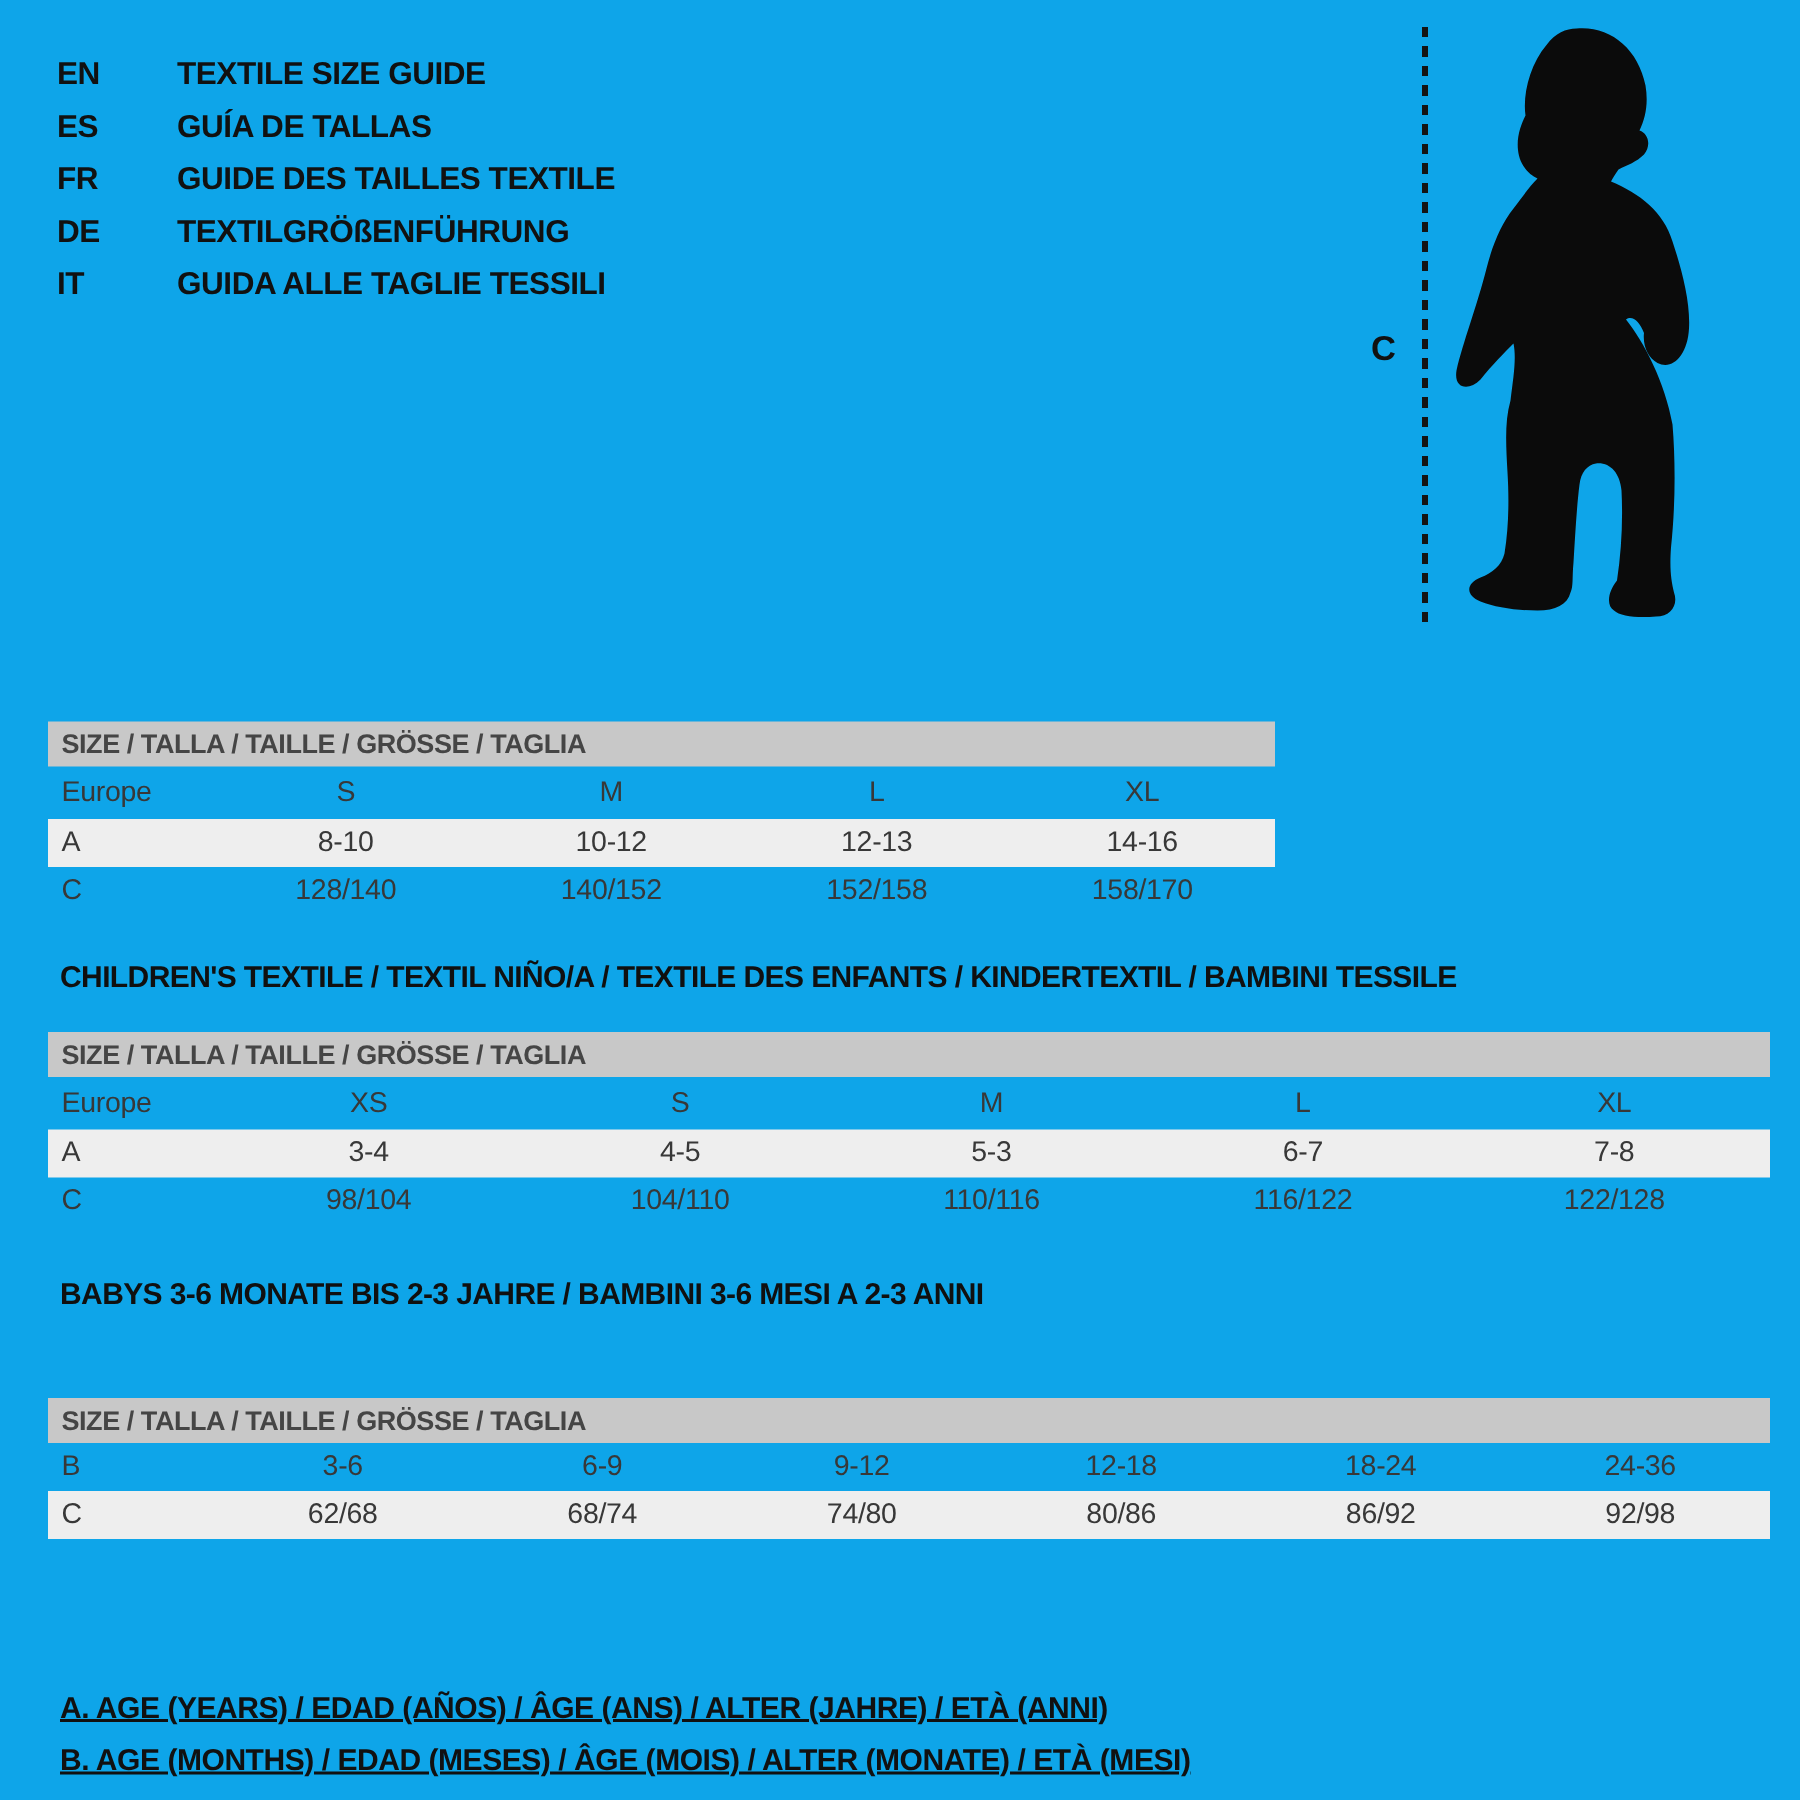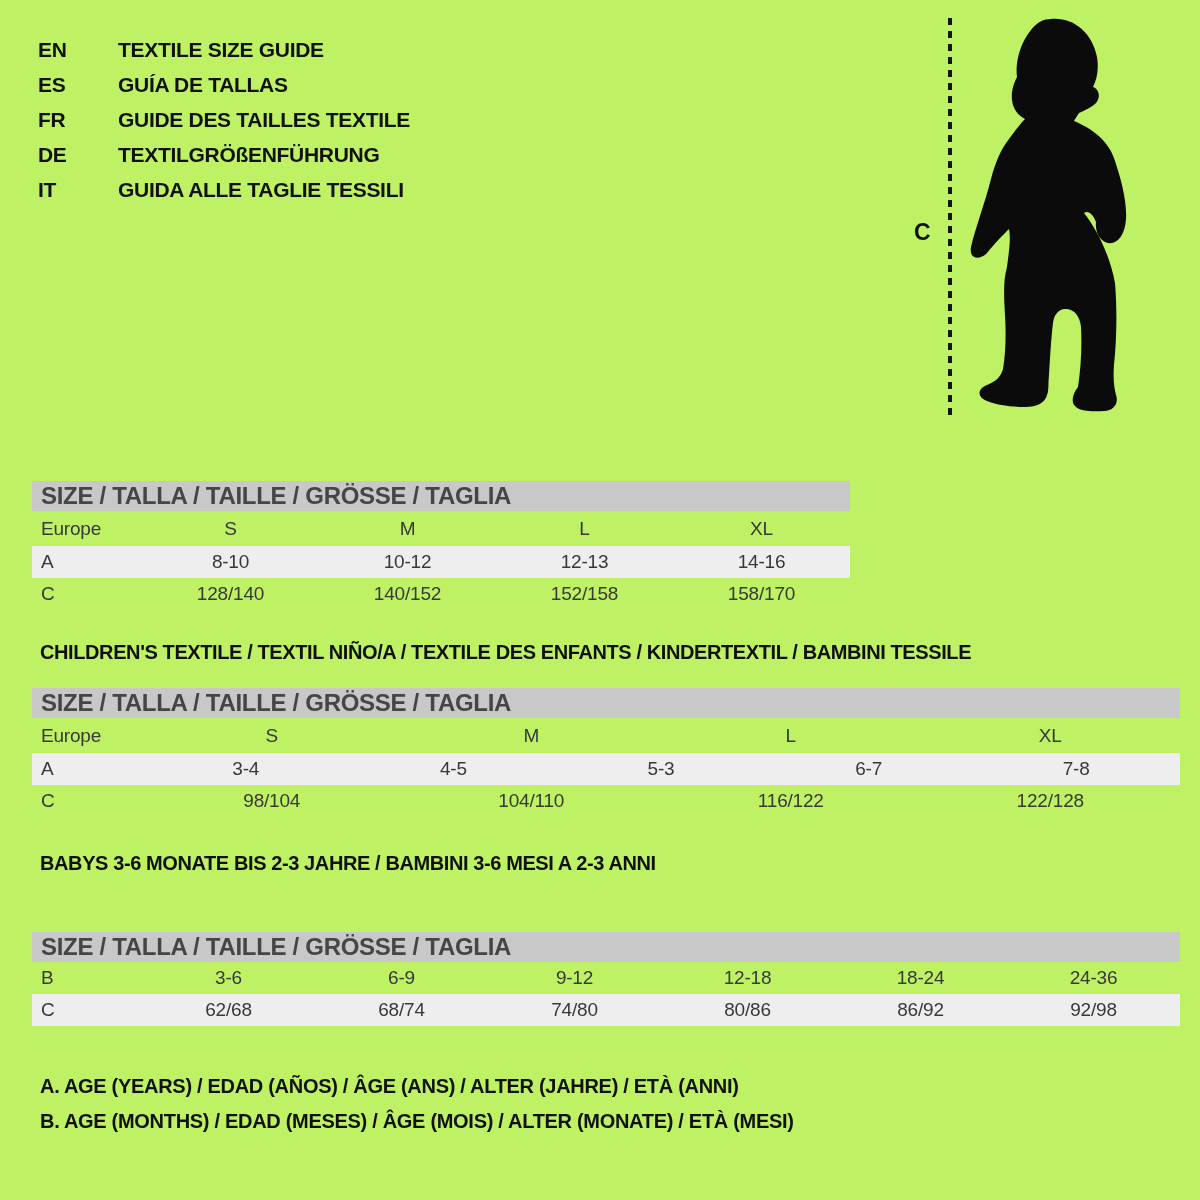--- a/index.html
+++ b/index.html
@@ -1,17 +1,17 @@
 <!DOCTYPE html>
 <html><head>
 <meta charset="utf-8">
 <style>
   html,body{margin:0;padding:0;background:#e9e9e9;}
   #canvas{
-    position:relative;width:1200px;height:1200px;background:#bef264;
+    position:relative;width:1200px;height:1200px;background:#0ea5e9;
     font-family:"Liberation Sans",sans-serif;color:#111;overflow:hidden;
   }
   
   .lang-block{position:absolute;left:38px;top:33px;}
   .lang-row{display:flex;height:34.8px;align-items:center;}
   .lang-code{width:80px;font-size:21px;font-weight:700;letter-spacing:-0.3px;}
   .lang-label{font-size:21px;font-weight:700;letter-spacing:-0.3px;white-space:nowrap;}
   
   .measure-line{
     position:absolute;left:948px;top:18px;width:4px;height:398px;
@@ -27,29 +27,29 @@
   #junior-title{top:434px;}
   #children-title{top:641px;}
   #babies-title{top:846px;line-height:35px;}
   
   .stable{position:absolute;left:32px;}
   #junior-table{top:481px;width:818px;}
   #children-table{top:688px;width:1148px;}
   #babies-table{top:932px;width:1148px;}
   .size-bar{
     height:30px;line-height:30px;background:#c8c8c8;color:#454545;
-    font-size:24px;font-weight:700;letter-spacing:-0.3px;padding-left:9px;
+    font-size:18px;font-weight:700;letter-spacing:-0.3px;padding-left:9px;
   }
   .t-row{display:flex;height:32px;line-height:32px;font-size:19px;color:#383838;letter-spacing:-0.2px;}
   .t-row.tall{height:35px;line-height:35px;justify-content:space-between;}
   .t-row.shaded{background:#eeeeee;}
   .t-label{width:110px;padding-left:9px;box-sizing:border-box;}
   .t-cell{flex:1;text-align:center;}
   
-  .legend{position:absolute;left:40px;top:1069px;}
+  .legend{position:absolute;left:40px;top:1122px;text-decoration:underline;}
   .legend-line{font-size:20px;font-weight:700;letter-spacing:-0.3px;height:35px;line-height:35px;white-space:nowrap;}
 </style>
 </head>
 <body>
 
 <div id="canvas">
 
   <div class="lang-block">
     <div class="lang-row">
       <span class="lang-code">EN</span>
@@ -140,37 +140,39 @@
       <div class="t-cell">152/158</div>
       <div class="t-cell">158/170</div>
     </div>
   </div>
 
   <div id="children-title" class="sec-title">CHILDREN'S TEXTILE / TEXTIL NIÑO/A / TEXTILE DES ENFANTS / KINDERTEXTIL / BAMBINI TESSILE</div>
   <div id="children-table" class="stable">
     <div class="size-bar">SIZE / TALLA / TAILLE / GRÖSSE / TAGLIA</div>
     <div class="t-row tall">
       <div class="t-label">Europe</div>
+      <div class="t-cell">XS</div>
       <div class="t-cell">S</div>
       <div class="t-cell">M</div>
       <div class="t-cell">L</div>
       <div class="t-cell">XL</div>
     </div>
     <div class="t-row shaded">
       <div class="t-label">A</div>
       <div class="t-cell">3-4</div>
       <div class="t-cell">4-5</div>
       <div class="t-cell">5-3</div>
       <div class="t-cell">6-7</div>
       <div class="t-cell">7-8</div>
     </div>
     <div class="t-row">
       <div class="t-label">C</div>
       <div class="t-cell">98/104</div>
       <div class="t-cell">104/110</div>
+      <div class="t-cell">110/116</div>
       <div class="t-cell">116/122</div>
       <div class="t-cell">122/128</div>
     </div>
   </div>
 
   <div id="babies-title" class="sec-title">
     <div>BABYS 3-6 MONATE BIS 2-3 JAHRE / BAMBINI 3-6 MESI A 2-3 ANNI</div>
   </div>
   <div id="babies-table" class="stable">
     <div class="size-bar">SIZE / TALLA / TAILLE / GRÖSSE / TAGLIA</div>

